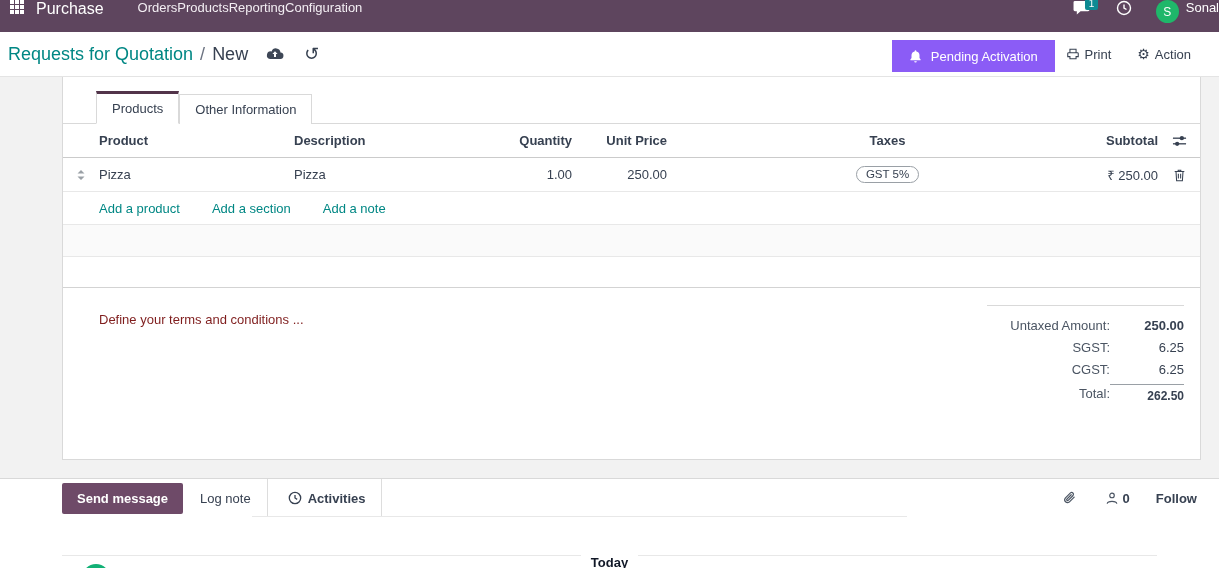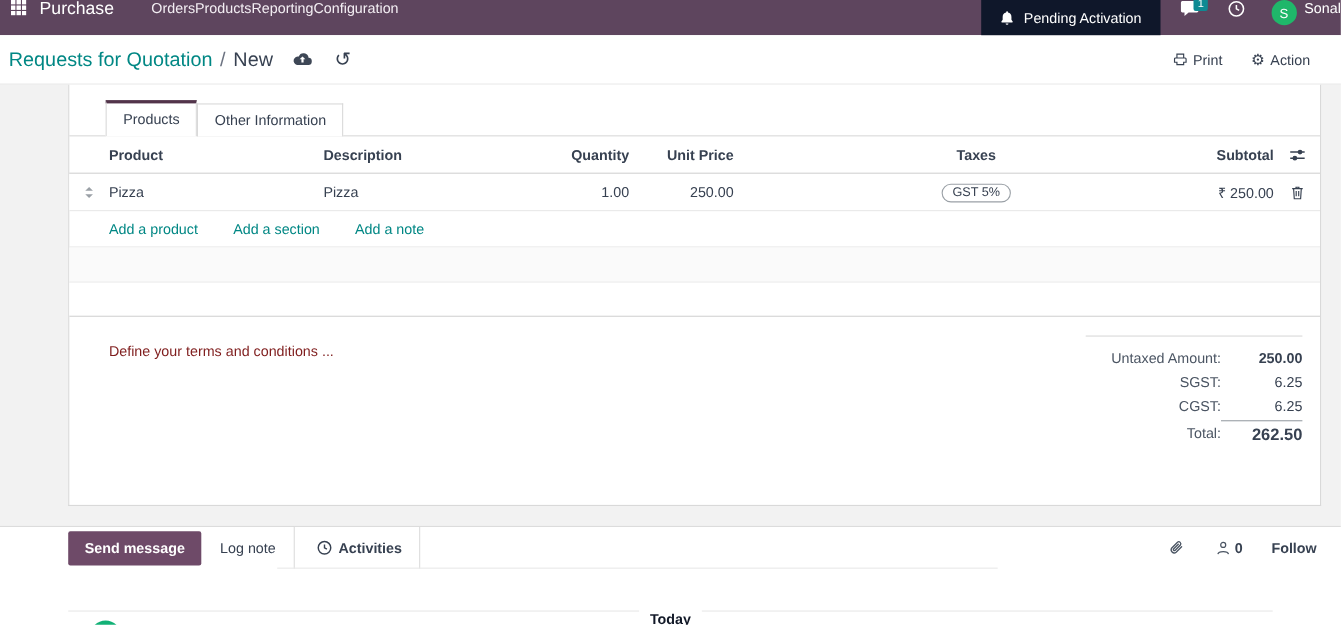--- a/index.html
+++ b/index.html
@@ -6,21 +6,21 @@
   body { font-family:"Liberation Sans", sans-serif; background:#fff; }
   .screen { position:relative; width:1219px; height:568px; background:#fff; overflow:hidden; font-size:13px; color:#374151; }
 
   
   .topnav { display:flex; align-items:flex-start; height:32px; background:#5e455e; color:#fff; padding-left:10px; white-space:nowrap; }
   .grid-icon { display:flex; margin-right:12px; cursor:pointer; }
   .app-name { font-size:16px; margin-right:34px; cursor:pointer; }
   .nav-items { display:flex; font-size:13px; }
   .nav-item { cursor:pointer; color:#f3eef3; }
   .nav-spacer { flex:1; }
-  .pending { display:flex; align-items:center; gap:9px; background:#0f172a; height:32px; padding:0 17px; font-size:13px; cursor:pointer; }
+  .pending { display:flex; align-items:center; gap:9px; background:#8b5cf6; height:32px; padding:0 17px; font-size:13px; cursor:pointer;margin-top:40px; }
   .chat-wrap { position:relative; margin-left:18px; cursor:pointer; display:flex; }
   .chat-badge { position:absolute; top:-3px; left:12px; background:#0e8a93; color:#fff; font-size:10px; line-height:13px; height:13px; padding:0 4px; border-radius:2px; }
   .clock-wrap { margin-left:26px; display:flex; cursor:pointer; }
   .avatar { margin-left:24px; width:23px; height:23px; border-radius:50%; background:#1fb76a; display:flex; align-items:center; justify-content:center; font-size:12px; cursor:pointer; flex:none; }
   .user-name { margin-left:7px; font-size:13px; }
 
   
   .crumbbar { display:flex; align-items:center; height:45px; background:#fff; border-bottom:1px solid #e4e4e4; padding:0 28px 0 8px; }
   .crumb-parent { font-size:18px; color:#008784; cursor:pointer; }
   .crumb-sep { font-size:18px; color:#6b7280; margin:0 7px; }
@@ -62,21 +62,21 @@
   .stripe2 { height:31px; background:#fff; border-bottom:1px solid #d3d3d3; }
 
   .bottom-section { display:flex; padding:17px 16px 0 36px; }
   .notes { flex:1; color:#7f1d1d; font-size:13px; padding-top:7px; cursor:text; }
   .totals { width:197px; border-top:1px solid #d9d9d9; padding-top:8px; font-size:13px; }
   .t-line { display:flex; justify-content:flex-end; align-items:center; height:22px; }
   .t-label { text-align:right; color:#4b5563; }
   .t-value { width:74px; text-align:right; }
   .t-bold { font-weight:700; }
   .t-total { margin-top:2px; }
-  .t-total .t-value { font-size:15px; font-weight:700; border-top:1px solid #9aa0a6; padding-top:4px; }
+  .t-total .t-value { font-size:12px; font-weight:700; border-top:1px solid #9aa0a6; padding-top:4px; }
 
   
   .chatter { position:absolute; left:0; top:478px; width:100%; height:90px; background:#fff; border-top:1px solid #d9d9d9; }
   .chat-row { display:flex; align-items:center; height:38px; padding:0 22px 0 62px; }
   .send-btn { background:#6e4a68; color:#fff; font-size:13px; font-weight:700; padding:8px 15px; border:none; border-radius:2px; cursor:pointer; }
   .lognote { margin-left:17px; font-weight:400; color:#374151; cursor:pointer; }
   .vdiv { width:1px; height:38px; background:#ddd; margin-left:16px; }
   .activities { margin-left:20px; display:flex; align-items:center; gap:6px; font-weight:700; color:#374151; cursor:pointer; }
   .chat-spacer { flex:1; }
   .clip { display:flex; cursor:pointer; }

